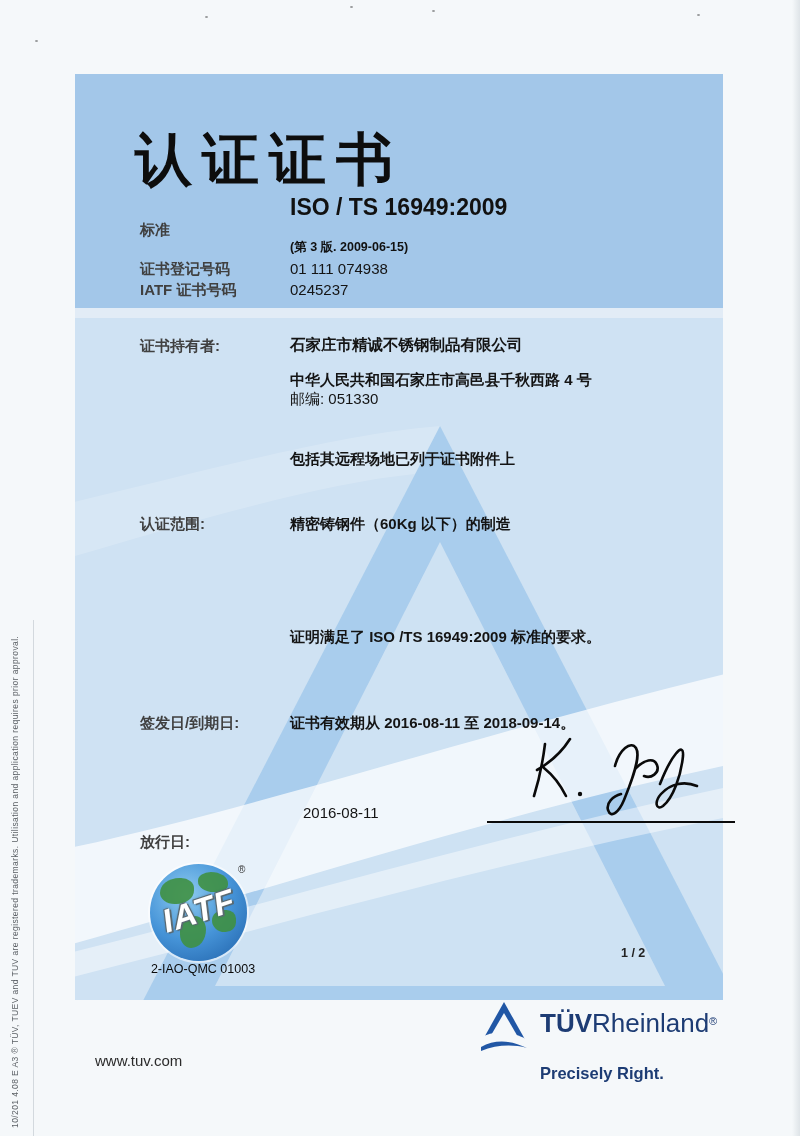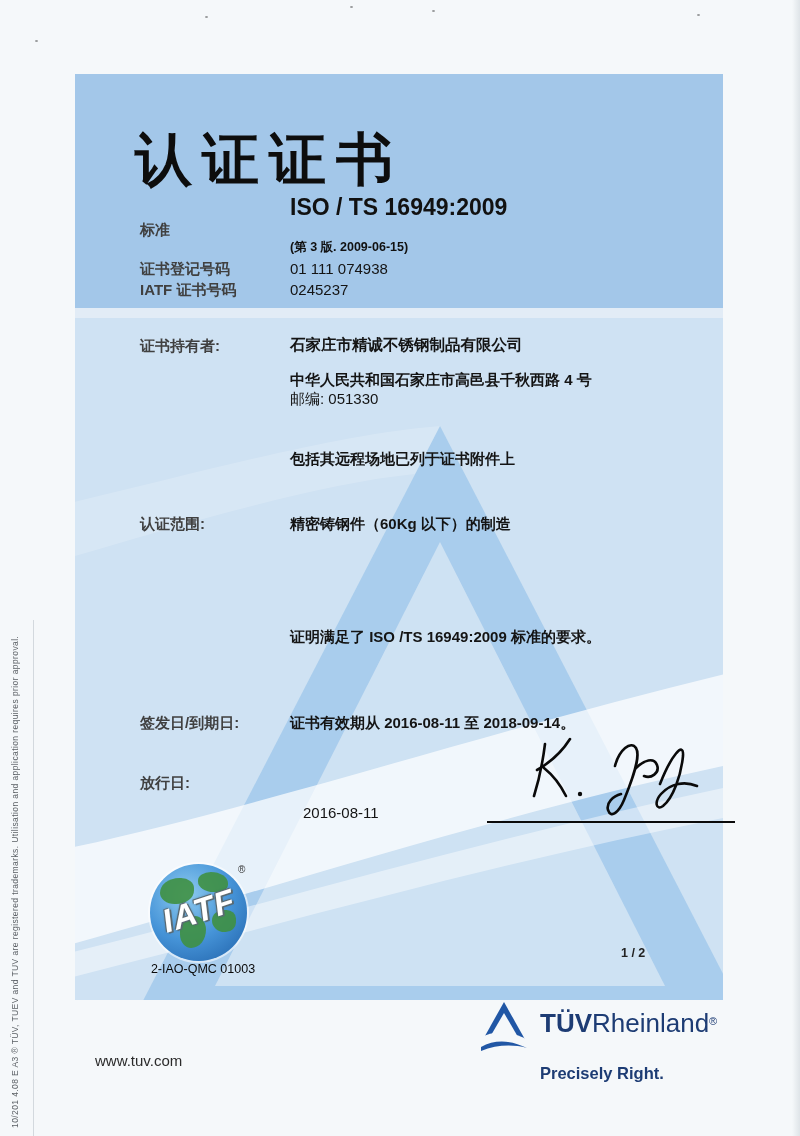--- a/index.html
+++ b/index.html
@@ -49,21 +49,21 @@
   .holder-note{top:346px;font-weight:700;margin-top:30px;}
 
   .scope-label{top:441px;}
   .scope-value{top:441px;font-weight:700;}
 
   .statement{top:554px;font-weight:700;}
 
   .validity-label{top:640px;}
   .validity-value{top:640px;font-weight:700;}
 
-  .release-label{top:700px;}
+  .release-label{top:759px;}
   .release-value{left:228px;top:730px;}
 
   .signature{left:448px;top:650px;width:185px;height:100px;}
   .sig-line{left:412px;top:747px;width:248px;height:2px;background:#0a0a0a;}
   .issuer{left:409px;top:752px;width:252px;text-align:center;font-size:13px;line-height:16px;color:#0a0a0a;}
 
   .globe-wrap{left:75px;top:790px;width:100px;height:100px;}
   .globe{position:absolute;left:0;top:0;width:97px;height:97px;border-radius:50%;
     background:radial-gradient(circle at 38% 32%,#8ecbf0 0%,#4694d8 50%,#1d5ea6 100%);
     box-shadow:0 0 0 2px rgba(255,255,255,.55);}

